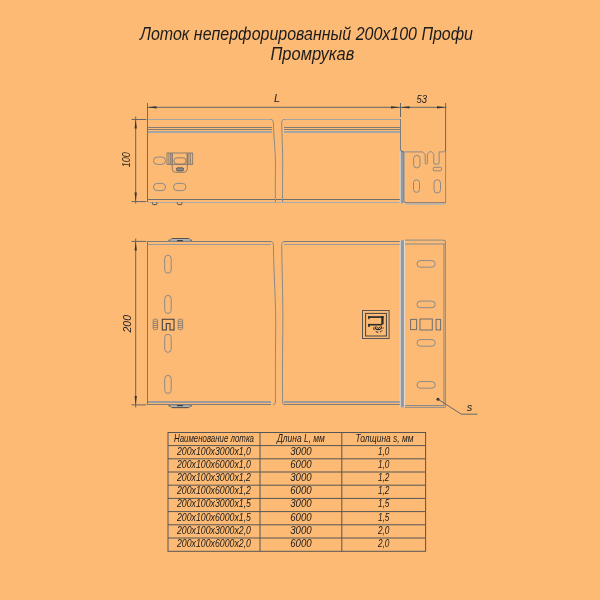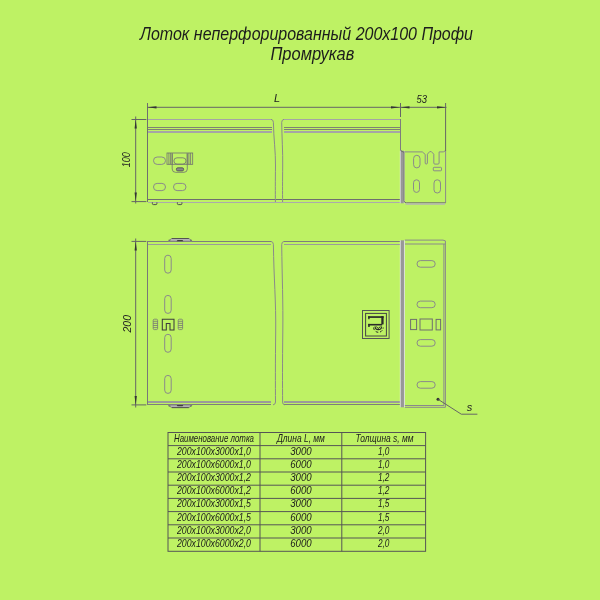--- a/index.html
+++ b/index.html
@@ -1,16 +1,16 @@
 <!DOCTYPE html>
 <html><head>
 <meta charset="utf-8">
 <style>
   html,body{margin:0;padding:0;background:#ffffff;}
-  .page{width:600px;height:600px;position:relative;background:#bef264;overflow:hidden;}
+  .page{width:600px;height:600px;position:relative;background:#fdba74;overflow:hidden;}
   text{font-family:"Liberation Sans",sans-serif;font-style:italic;}
 </style>
 </head>
 <body>
 <div class="page">
 <svg width="600" height="600" viewBox="0 0 600 600" xmlns="http://www.w3.org/2000/svg">
 <defs>
   <linearGradient id="band1" x1="0" y1="0" x2="1" y2="0">
     <stop offset="0" stop-color="#ffffff"></stop>
     <stop offset="0.25" stop-color="#969696"></stop>

